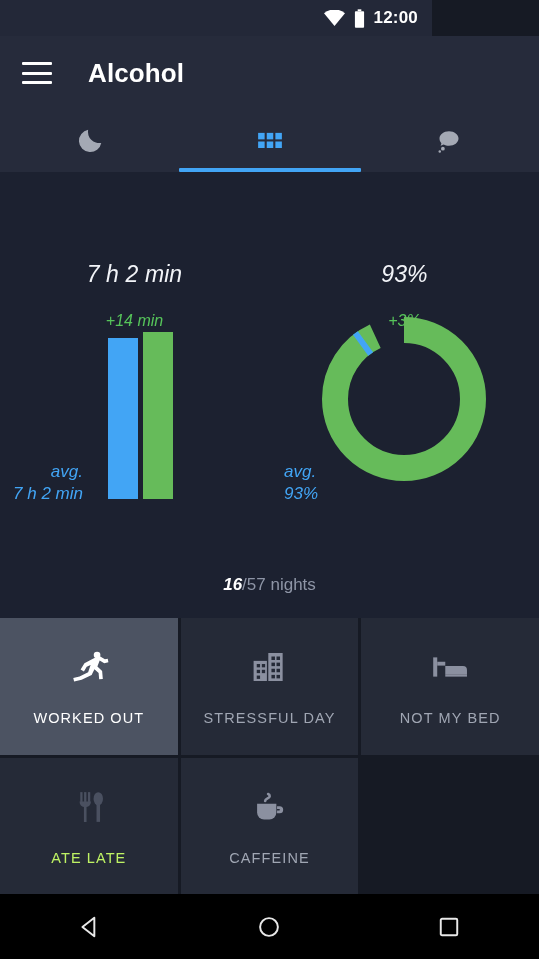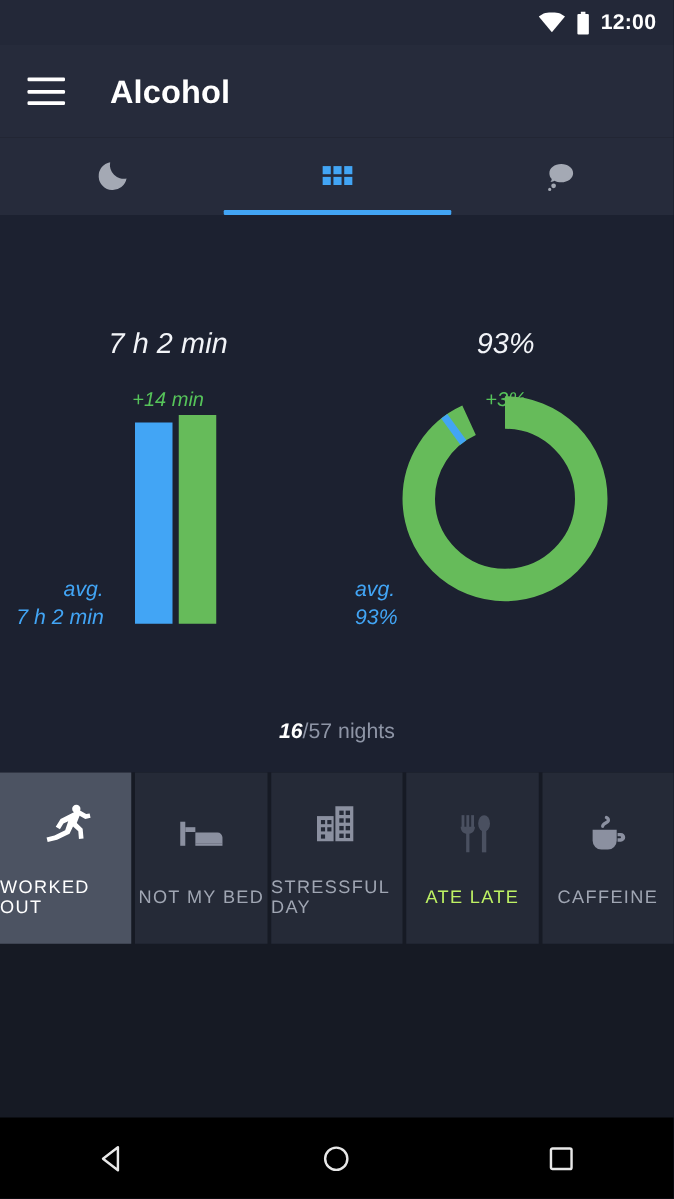--- a/index.html
+++ b/index.html
@@ -6,21 +6,21 @@
   html,body{
     width:539px; height:959px; overflow:hidden;
     background:#161A24;
     font-family:"Liberation Sans", sans-serif;
     -webkit-font-smoothing:antialiased;
   }
   #phone{ position:relative; width:539px; height:959px; background:#161A24; }
 
   
   .statusbar{
-    position:absolute; left:0; top:0; width:539px; height:36px;
+    position:absolute; left:0; top:0; width:432px; height:36px;
     background:#232838;
     display:flex; align-items:center; justify-content:flex-end;
     padding-right:14px; gap:9px;
   }
   .sb-time{ color:#FFFFFF; font-size:17px; font-weight:bold; letter-spacing:.2px; }
   .wifi-ic{ width:21px; height:16px; display:block; }
   .batt-ic{ width:11px; height:19px; display:block; }
 
   
   .appbar{
@@ -96,21 +96,21 @@
   
   .nights{
     position:absolute; left:0; top:403px; width:539px;
     text-align:center; font-size:17px; color:#8E95A6;
   }
   .nights b{ color:#FFFFFF; font-weight:bold;font-style:italic; }
 
   
   .tiles{
     position:absolute; left:0; top:618px; width:539px; height:276px;
-    display:grid; grid-template-columns:repeat(5,1fr); grid-template-rows:repeat(2,1fr);
+    display:grid; grid-template-columns:repeat(3,1fr); grid-template-rows:repeat(2,1fr);
     gap:3px; background:#161A24;
   }
   .tile{
     background:#252A37; display:flex; flex-direction:column;
     align-items:center; justify-content:center; cursor:pointer;
     position:relative;
   }
   .tile.selected{ background:#4C5362; }
   .tile-ic{ display:block; margin-bottom:22px; }
   .tile-label{
@@ -220,30 +220,20 @@
   </div>
 
   <div class="tiles">
 
     <div class="tile selected">
       <svg class="tile-ic" width="42" height="42" viewBox="0 0 24 24">
         <circle cx="16.6" cy="5.2" r="1.9" fill="#FFFFFF"></circle>
         <path d="M13.7 7.6l-4.3 2.2-2.2 3.6 1.9 1.1 1.6-2.6 2.2-1-1.4 4.1-4.9 2.4-3.6.9.5 2 4.3-1 5.7-2.7 1.6-3.3 2.4 2.1.3 3.6 2.1-.2-.4-4.5-2.7-2.6 1.3-3.4 2.6 1.5 2.4-.5-.4-2-1.6.3-3.4-2z" fill="#FFFFFF"></path>
       </svg>
       <div class="tile-label">Worked out</div>
-    </div>
-
-    <div class="tile">
-      <svg class="tile-ic" width="42" height="42" viewBox="0 0 24 24">
-        <rect x="2.4" y="6.5" width="2.3" height="11.0" fill="#8B90A0"></rect>
-        <rect x="4.7" y="9.0" width="4.6" height="2.2" fill="#8B90A0"></rect>
-        <path d="M9.3 11.4h10.1a2.3 2.3 0 0 1 2.3 2.3v2.7H9.3z" fill="#8B90A0"></path>
-        <rect x="9.3" y="16.4" width="12.4" height="1.1" fill="#8B90A0"></rect>
-      </svg>
-      <div class="tile-label">Not my bed</div>
     </div>
 
     <div class="tile">
       <svg class="tile-ic" width="42" height="42" viewBox="0 0 24 24">
         <rect x="3.2" y="8.5" width="7.6" height="11.5" fill="#8B90A0"></rect>
         <rect x="11.6" y="4.0" width="8.2" height="16.0" fill="#8B90A0"></rect>
         <rect x="5.0" y="10.3" width="1.9" height="1.9" fill="#252A37"></rect>
         <rect x="7.9" y="10.3" width="1.9" height="1.9" fill="#252A37"></rect>
         <rect x="5.0" y="13.6" width="1.9" height="1.9" fill="#252A37"></rect>
         <rect x="7.9" y="13.6" width="1.9" height="1.9" fill="#252A37"></rect>
@@ -253,20 +243,30 @@
         <rect x="13.4" y="9.5" width="2.0" height="2.0" fill="#252A37"></rect>
         <rect x="16.3" y="9.5" width="2.0" height="2.0" fill="#252A37"></rect>
         <rect x="13.4" y="13.0" width="2.0" height="2.0" fill="#252A37"></rect>
         <rect x="16.3" y="13.0" width="2.0" height="2.0" fill="#252A37"></rect>
         <rect x="13.4" y="16.5" width="2.0" height="2.0" fill="#252A37"></rect>
         <rect x="16.3" y="16.5" width="2.0" height="2.0" fill="#252A37"></rect>
       </svg>
       <div class="tile-label">Stressful day</div>
     </div>
 
+    <div class="tile">
+      <svg class="tile-ic" width="42" height="42" viewBox="0 0 24 24">
+        <rect x="2.4" y="6.5" width="2.3" height="11.0" fill="#8B90A0"></rect>
+        <rect x="4.7" y="9.0" width="4.6" height="2.2" fill="#8B90A0"></rect>
+        <path d="M9.3 11.4h10.1a2.3 2.3 0 0 1 2.3 2.3v2.7H9.3z" fill="#8B90A0"></path>
+        <rect x="9.3" y="16.4" width="12.4" height="1.1" fill="#8B90A0"></rect>
+      </svg>
+      <div class="tile-label">Not my bed</div>
+    </div>
+
     <div class="tile dim">
       <svg class="tile-ic" width="42" height="42" viewBox="0 0 24 24">
         <rect x="7.0" y="3.5" width="1.3" height="5.6" fill="#4A5060"></rect>
         <rect x="9.2" y="3.5" width="1.3" height="5.6" fill="#4A5060"></rect>
         <rect x="11.4" y="3.5" width="1.3" height="5.6" fill="#4A5060"></rect>
         <path d="M6.6 8.8h6.5c0 1.9-1.2 3.0-2.5 3.2v8.5H9.1v-8.5C7.8 11.8 6.6 10.7 6.6 8.8z" fill="#4A5060"></path>
         <ellipse cx="17.3" cy="7.3" rx="2.7" ry="3.8" fill="#4A5060"></ellipse>
         <rect x="16.3" y="10.3" width="2.0" height="10.2" fill="#4A5060"></rect>
       </svg>
       <div class="tile-label">Ate late</div>

